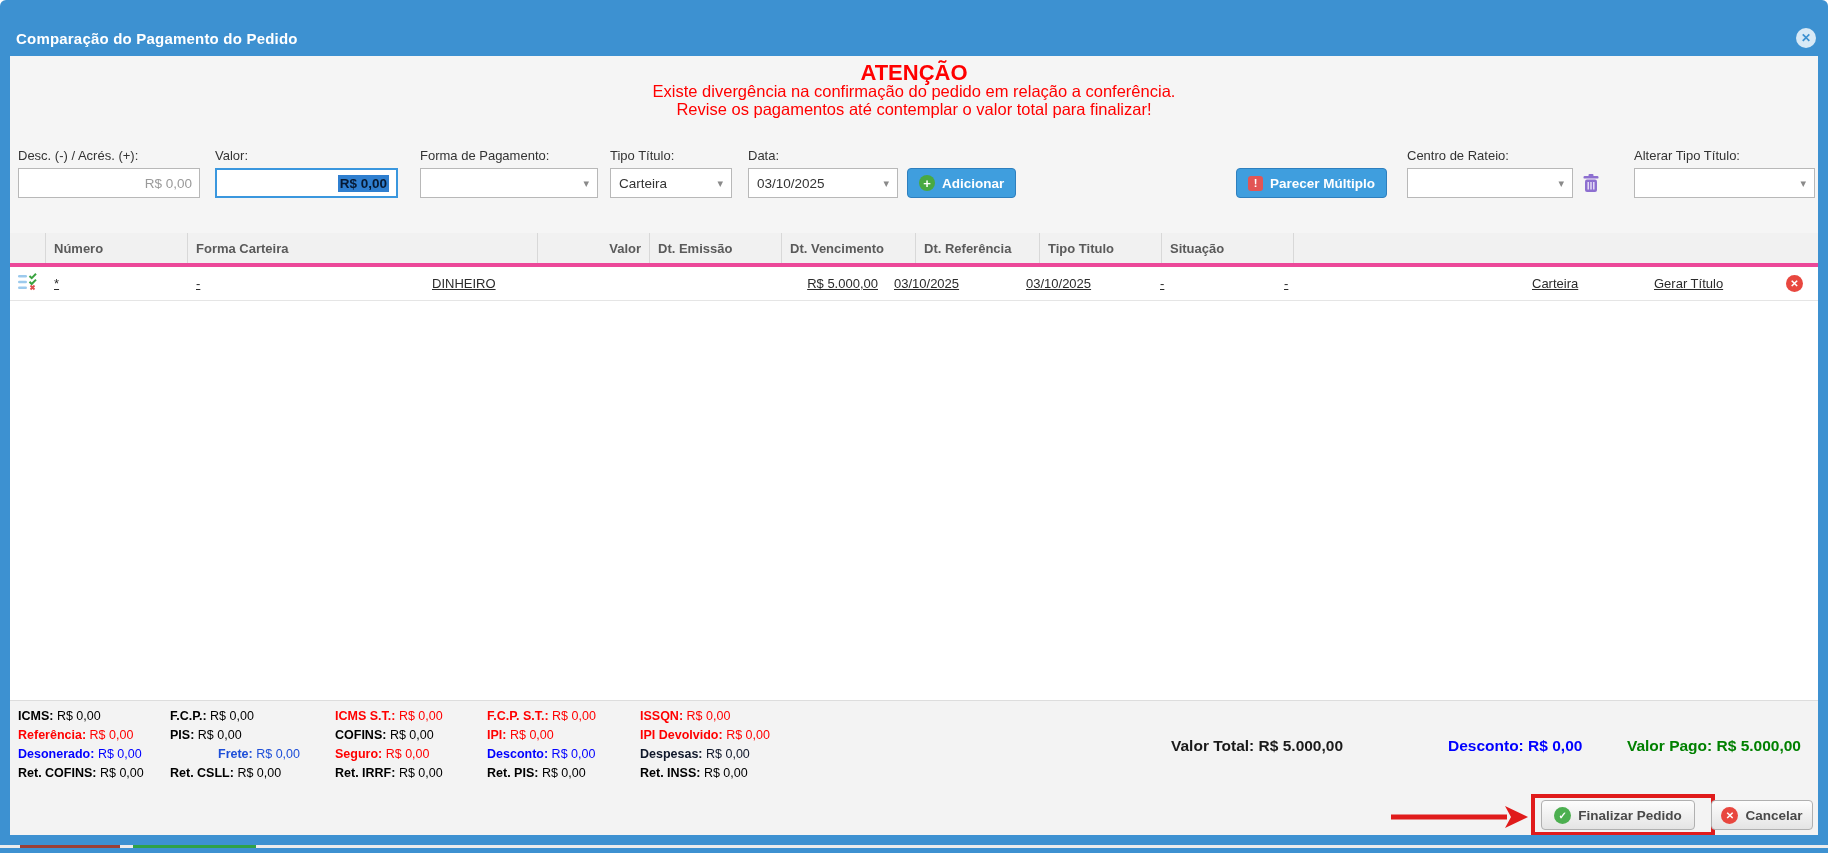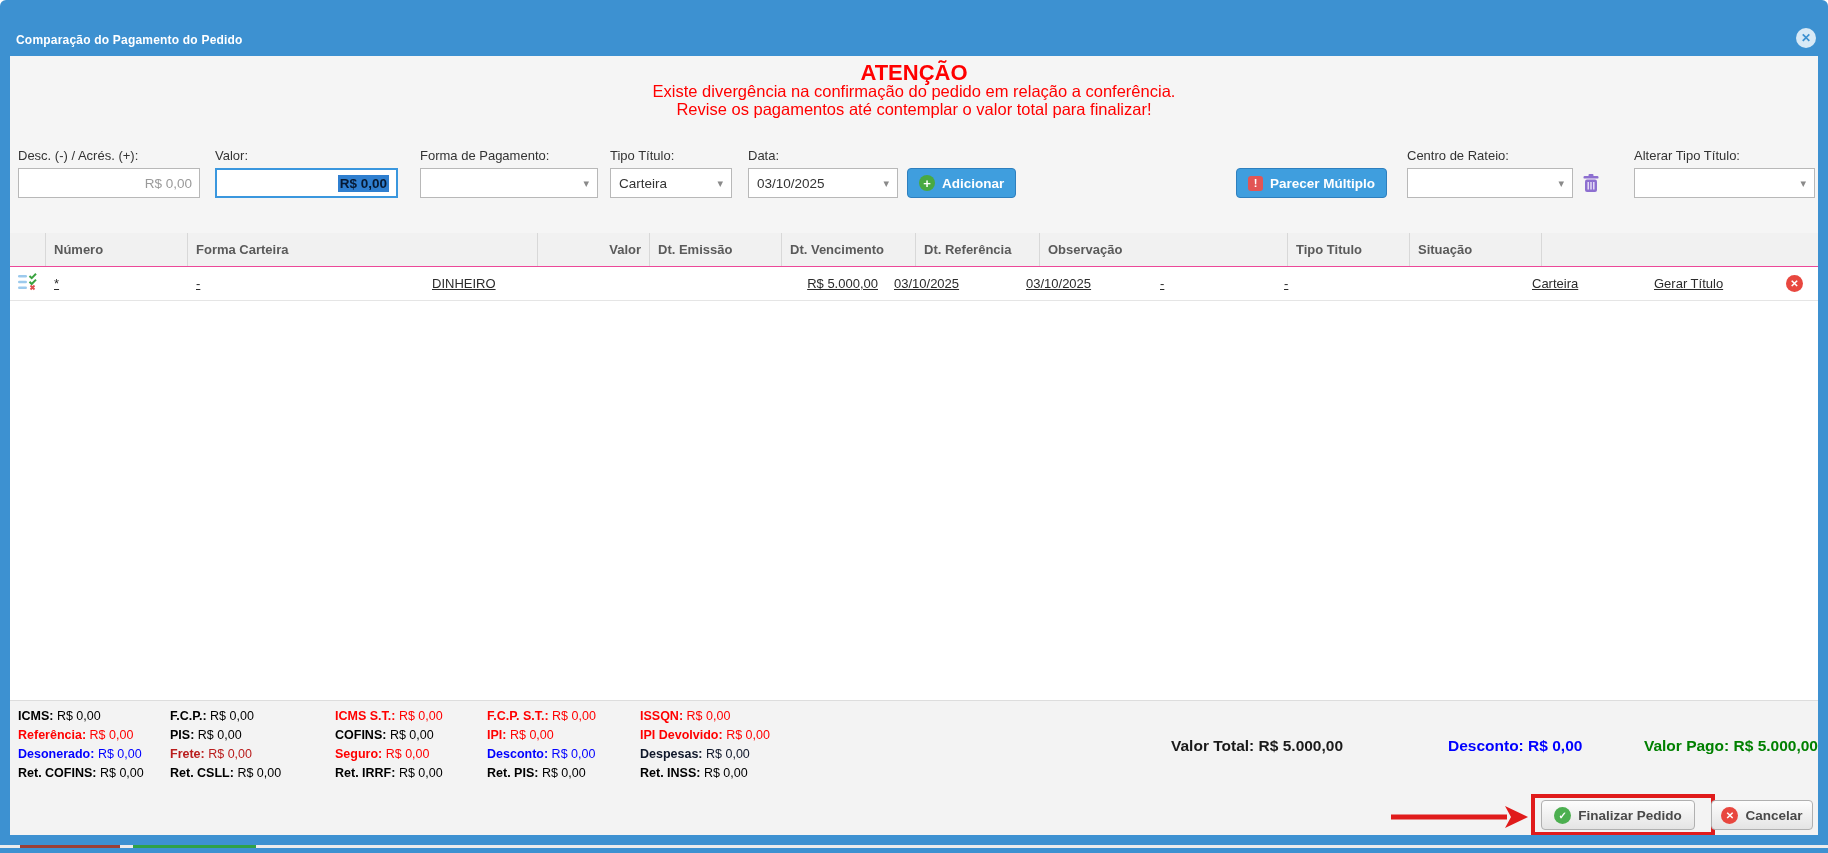--- a/index.html
+++ b/index.html
@@ -3,21 +3,21 @@
 <meta charset="utf-8">
 <style>
   * { margin:0; padding:0; box-sizing:border-box; }
   html,body { width:1828px; height:853px; overflow:hidden; background:#fff;
               font-family:"Liberation Sans", sans-serif; }
 
   
   .titlebar { position:absolute; top:0; left:0; width:1828px; height:56px;
               background:#3d91d1; border-radius:6px 6px 0 0;
               display:flex; align-items:flex-end; padding:0 16px 9px 16px; }
-  .titlebar .title { color:#fff; font-weight:bold; font-size:12px; letter-spacing:.2px; }
+  .titlebar .title { color:#fff; font-weight:bold; font-size:15px; letter-spacing:.2px; }
   .close-btn { position:absolute; right:12px; top:28px; width:20px; height:20px; border-radius:50%;
                background:rgba(255,255,255,.8); display:flex; align-items:center; justify-content:center;
                color:#3d91d1; font-size:12px; font-weight:bold; cursor:pointer; }
   .side-l { position:absolute; left:0;  top:56px; width:10px; height:789px; background:#3d91d1; }
   .side-r { position:absolute; right:0; top:56px; width:10px; height:789px; background:#3d91d1; }
   .bot-blue1 { position:absolute; left:0; top:835px; width:1828px; height:10px; background:#3d91d1; }
   .bot-gray  { position:absolute; left:0; top:845px; width:1828px; height:3px; background:#ececec; }
   .sliver-red   { position:absolute; left:20px;  top:845px; width:100px; height:3px; background:#9c4036; }
   .sliver-green { position:absolute; left:133px; top:845px; width:123px; height:3px; background:#2fa147; }
   .bot-blue2 { position:absolute; left:0; top:848px; width:1828px; height:5px; background:#3d91d1; }
@@ -45,21 +45,21 @@
              border-radius:4px; color:#fff; font-weight:bold; font-size:13.5px;
              display:flex; align-items:center; gap:7px; padding:0 11px; cursor:pointer; }
   .plus-ic { width:16px; height:16px; border-radius:50%; background:#49a942; color:#fff; font-size:13px;
              font-weight:bold; display:flex; align-items:center; justify-content:center; line-height:1; }
   .alert-ic { width:15px; height:15px; border-radius:3px; background:#e25555; color:#fff; font-size:11px;
               font-weight:bold; display:flex; align-items:center; justify-content:center; line-height:1; }
   .trash { position:absolute; top:118px; cursor:pointer; }
 
   
   .table-zone { position:absolute; left:0; top:177px; width:1808px; height:467px; background:#fff; }
-  .thead { display:flex; height:34px; background:#f1f1f1; border-bottom:1px solid #ec4899;
+  .thead { display:flex; height:34px; background:#f1f1f1; border-bottom:4px solid #ec4899;
            font-size:13px; font-weight:bold; color:#5a5a5a; }
   .thead .hc { display:flex; align-items:center; padding:0 8px; border-right:1px solid #d8d8d8;
                white-space:nowrap; overflow:hidden; }
   .trow { display:flex; height:34px; background:#fff; border-bottom:1px solid #e5e5e5;
           font-size:13px; color:#2b2b2b; }
   .trow .tc { display:flex; align-items:center; padding:0 8px; white-space:nowrap; overflow:hidden; }
   .right { justify-content:flex-end; }
   .lnk { text-decoration:underline; color:#2b2b2b; cursor:pointer; }
   .c-icon{width:36px;} .c-num{width:142px;} .c-nat{width:236px;} .c-forma{width:350px;}
   .c-val{width:112px;} .c-dte{width:132px;} .c-dtv{width:134px;} .c-dtr{width:124px;}
@@ -162,21 +162,20 @@
 
   <div class="table-zone">
     <div class="thead">
       <div class="hc c-icon"></div>
       <div class="hc c-num">Número</div>
       <div class="hc c-forma">Forma Carteira</div>
       <div class="hc c-val right">Valor</div>
       <div class="hc c-dte">Dt. Emissão</div>
       <div class="hc c-dtv">Dt. Vencimento</div>
       <div class="hc c-dtr">Dt. Referência</div>
-      <div class="hc c-obs">Observação</div>
       <div class="hc c-tipo">Tipo Titulo</div>
       <div class="hc c-sit">Situação</div>
       <div class="hc c-del"></div>
     </div>
     <div class="trow">
       <div class="tc c-icon">
         <span>
           <svg width="21" height="18" viewBox="0 0 21 18">
             <rect x="0" y="2" width="9" height="2.4" rx="1.2" fill="#9ccaed"></rect>
             <rect x="0" y="7.8" width="9" height="2.4" rx="1.2" fill="#9ccaed"></rect>
@@ -224,21 +223,21 @@
   </div>
 
   <div class="footer">
     <div class="taxes">
       <div class="tax-item" style="color: rgb(0, 0, 0);"><b>ICMS:</b> <span>R$ 0,00</span></div>
       <div class="tax-item" style="color: rgb(255, 0, 0);"><b>Referência:</b> <span>R$ 0,00</span></div>
       <div class="tax-item" style="color: rgb(0, 0, 255);"><b>Desonerado:</b> <span>R$ 0,00</span></div>
       <div class="tax-item" style="color: rgb(0, 0, 0);"><b>Ret. COFINS:</b> <span>R$ 0,00</span></div>
       <div class="tax-item" style="color: rgb(0, 0, 0);"><b>F.C.P.:</b> <span>R$ 0,00</span></div>
       <div class="tax-item" style="color: rgb(0, 0, 0);"><b>PIS:</b> <span>R$ 0,00</span></div>
-      <div class="tax-item" style="color: #b91c1c;"><b>Frete:</b> <span>R$ 0,00</span></div>
+      <div class="tax-item" style="color: #1d4ed8; margin-left: 48px;"><b>Frete:</b> <span>R$ 0,00</span></div>
       <div class="tax-item" style="color: rgb(0, 0, 0);"><b>Ret. CSLL:</b> <span>R$ 0,00</span></div>
       <div class="tax-item" style="color: rgb(255, 0, 0);"><b>ICMS S.T.:</b> <span>R$ 0,00</span></div>
       <div class="tax-item" style="color: rgb(0, 0, 0);"><b>COFINS:</b> <span>R$ 0,00</span></div>
       <div class="tax-item" style="color: rgb(255, 0, 0);"><b>Seguro:</b> <span>R$ 0,00</span></div>
       <div class="tax-item" style="color: rgb(0, 0, 0);"><b>Ret. IRRF:</b> <span>R$ 0,00</span></div>
       <div class="tax-item" style="color: rgb(255, 0, 0);"><b>F.C.P. S.T.:</b> <span>R$ 0,00</span></div>
       <div class="tax-item" style="color: rgb(255, 0, 0);"><b>IPI:</b> <span>R$ 0,00</span></div>
       <div class="tax-item" style="color: rgb(0, 0, 255);"><b>Desconto:</b> <span>R$ 0,00</span></div>
       <div class="tax-item" style="color: rgb(0, 0, 0);"><b>Ret. PIS:</b> <span>R$ 0,00</span></div>
       <div class="tax-item" style="color: rgb(255, 0, 0);"><b>ISSQN:</b> <span>R$ 0,00</span></div>
@@ -246,21 +245,21 @@
       <div class="tax-item" style="color: #0f172a;"><b>Despesas:</b> <span>R$ 0,00</span></div>
       <div class="tax-item" style="color: rgb(0, 0, 0);"><b>Ret. INSS:</b> <span>R$ 0,00</span></div>
     </div>
 
     <div class="total" style="left: 1161px; color: rgb(26, 26, 26);">
       <span>Valor Total:</span> <span>R$ 5.000,00</span>
     </div>
     <div class="total" style="left: 1438px; color: rgb(0, 0, 255);">
       <span>Desconto:</span> <span>R$ 0,00</span>
     </div>
-    <div class="total" style="right: 0px; color: rgb(0, 128, 0);">
+    <div class="total" style="right: 17px; color: rgb(0, 128, 0);">
       <span>Valor Pago:</span> <span>R$ 5.000,00</span>
     </div>
 
     <div class="anno-arrow">
       <svg width="142" height="26" viewBox="0 0 142 26">
         <line x1="3" y1="13" x2="119" y2="13" stroke="#e01b1b" stroke-width="5"></line>
         <polygon points="117,2 140,13 117,24 123,13" fill="#e01b1b"></polygon>
       </svg>
     </div>
     <div class="anno-box"></div>

